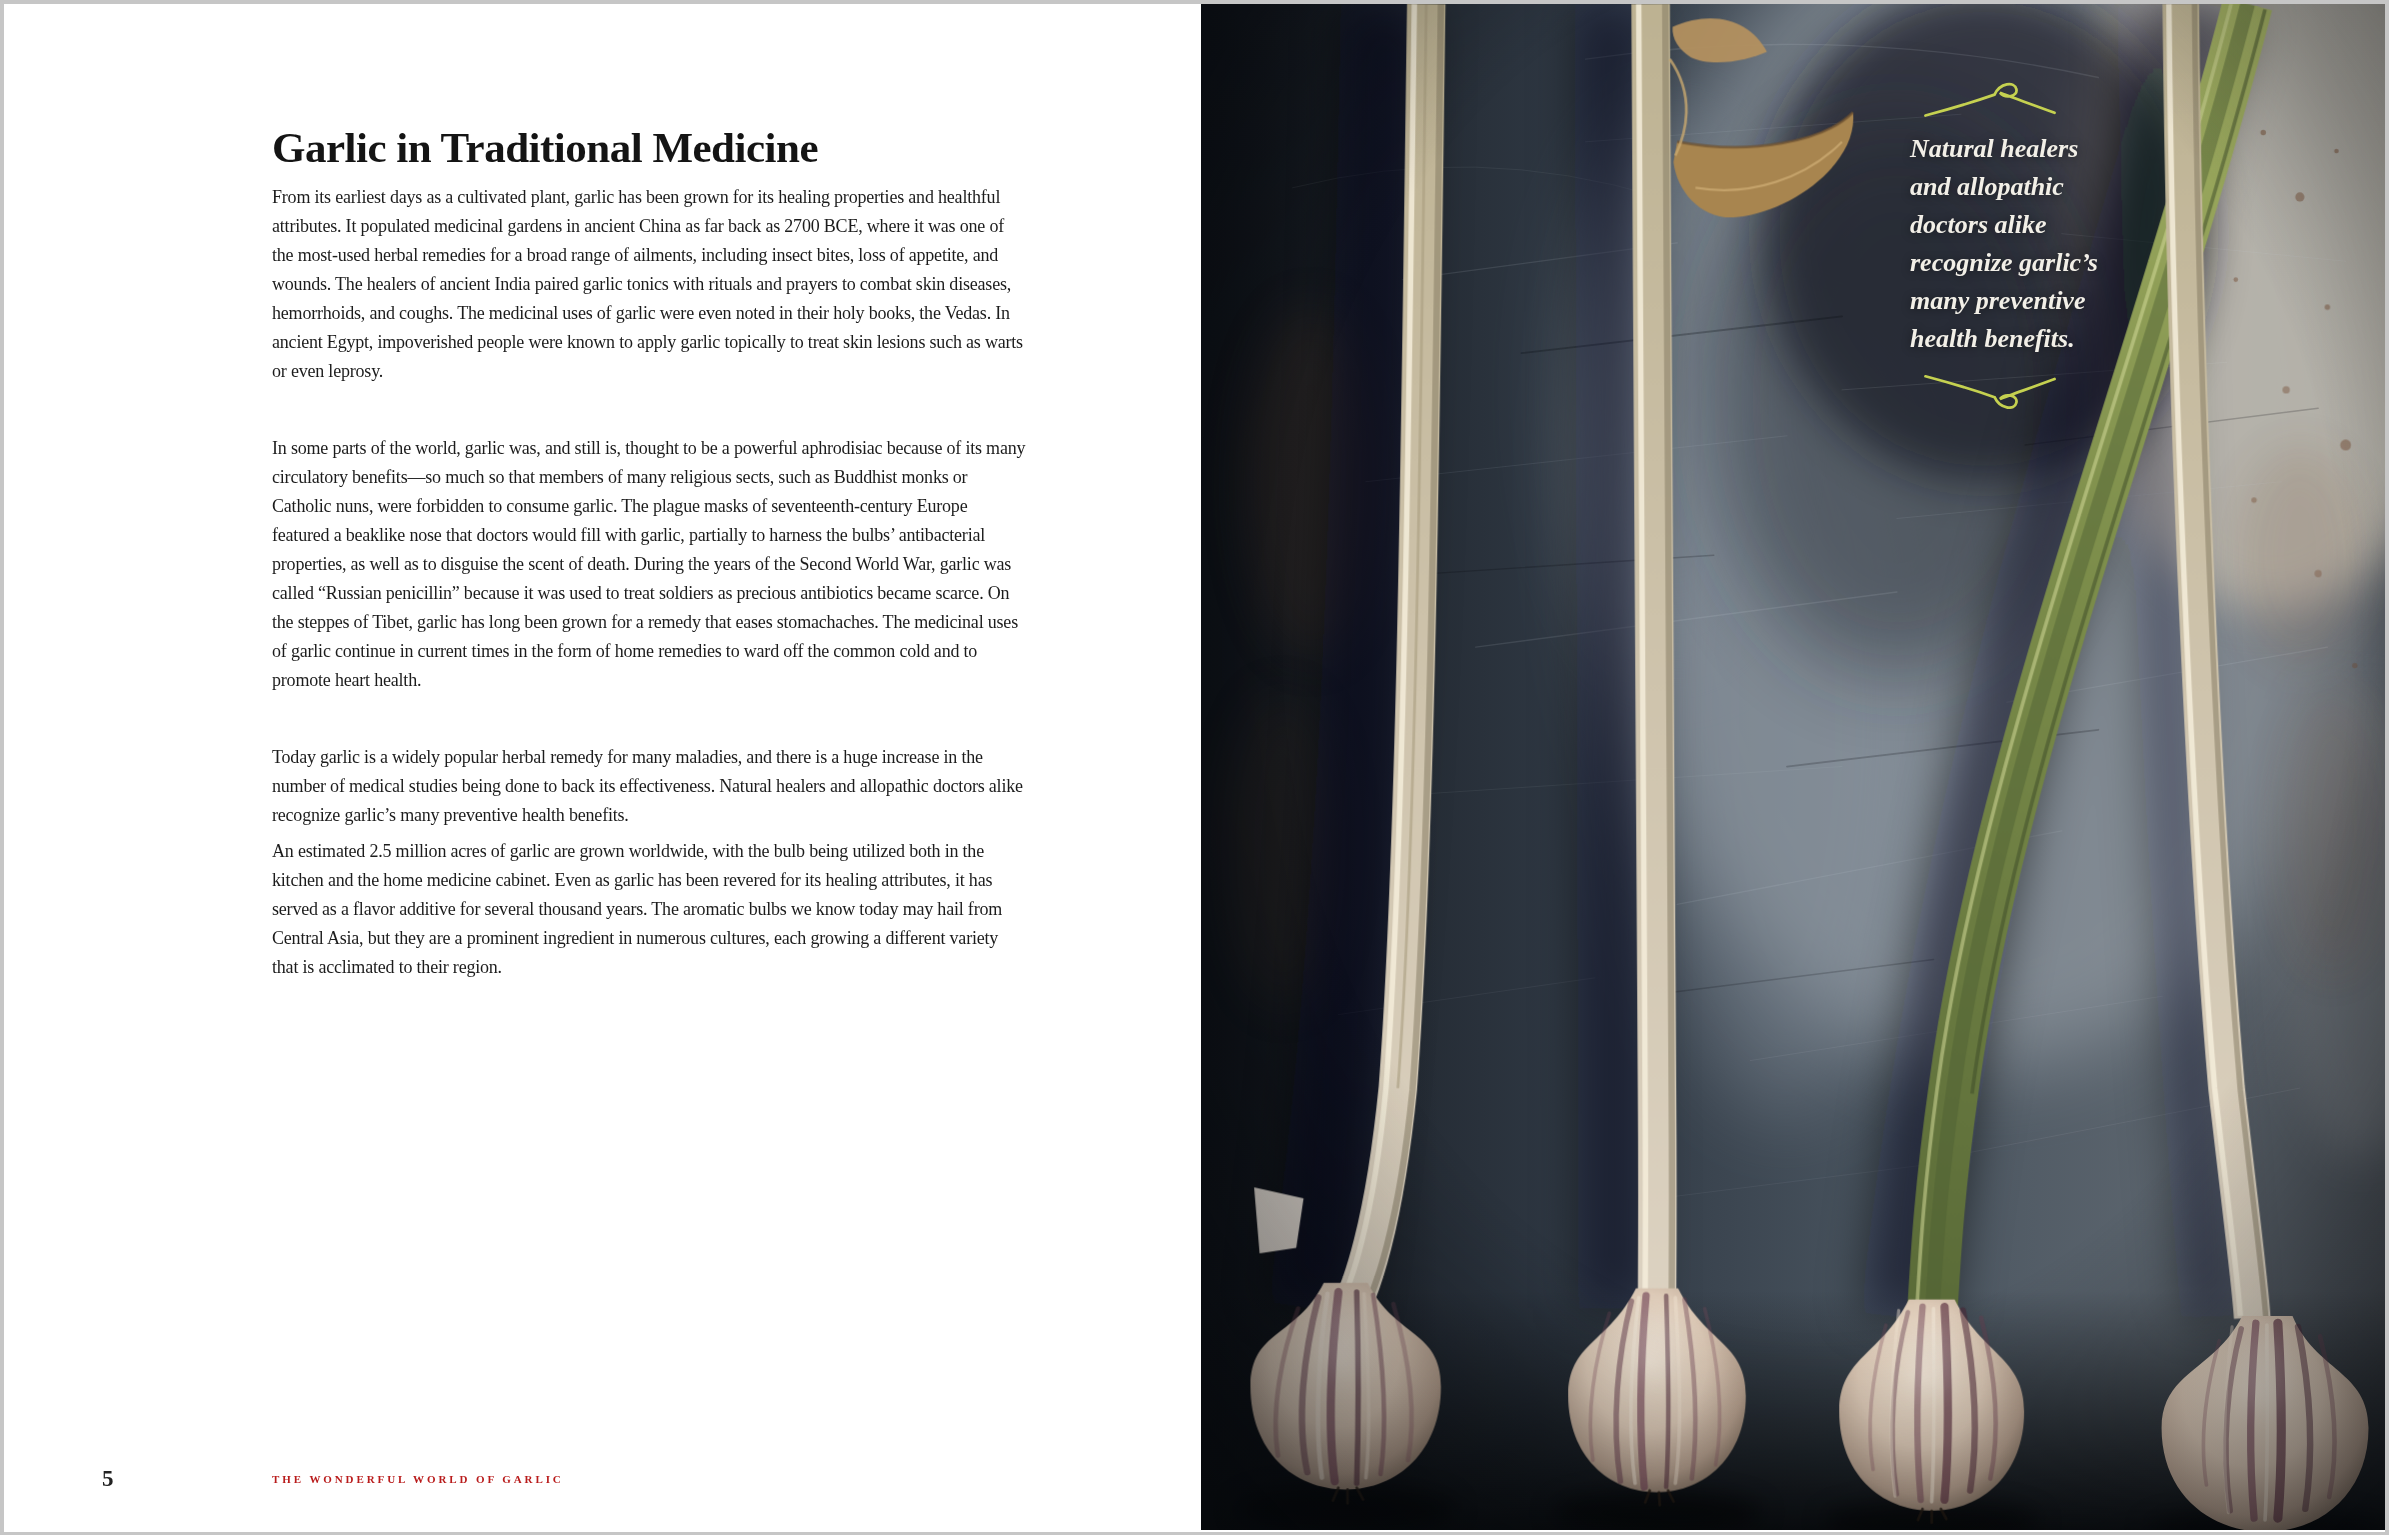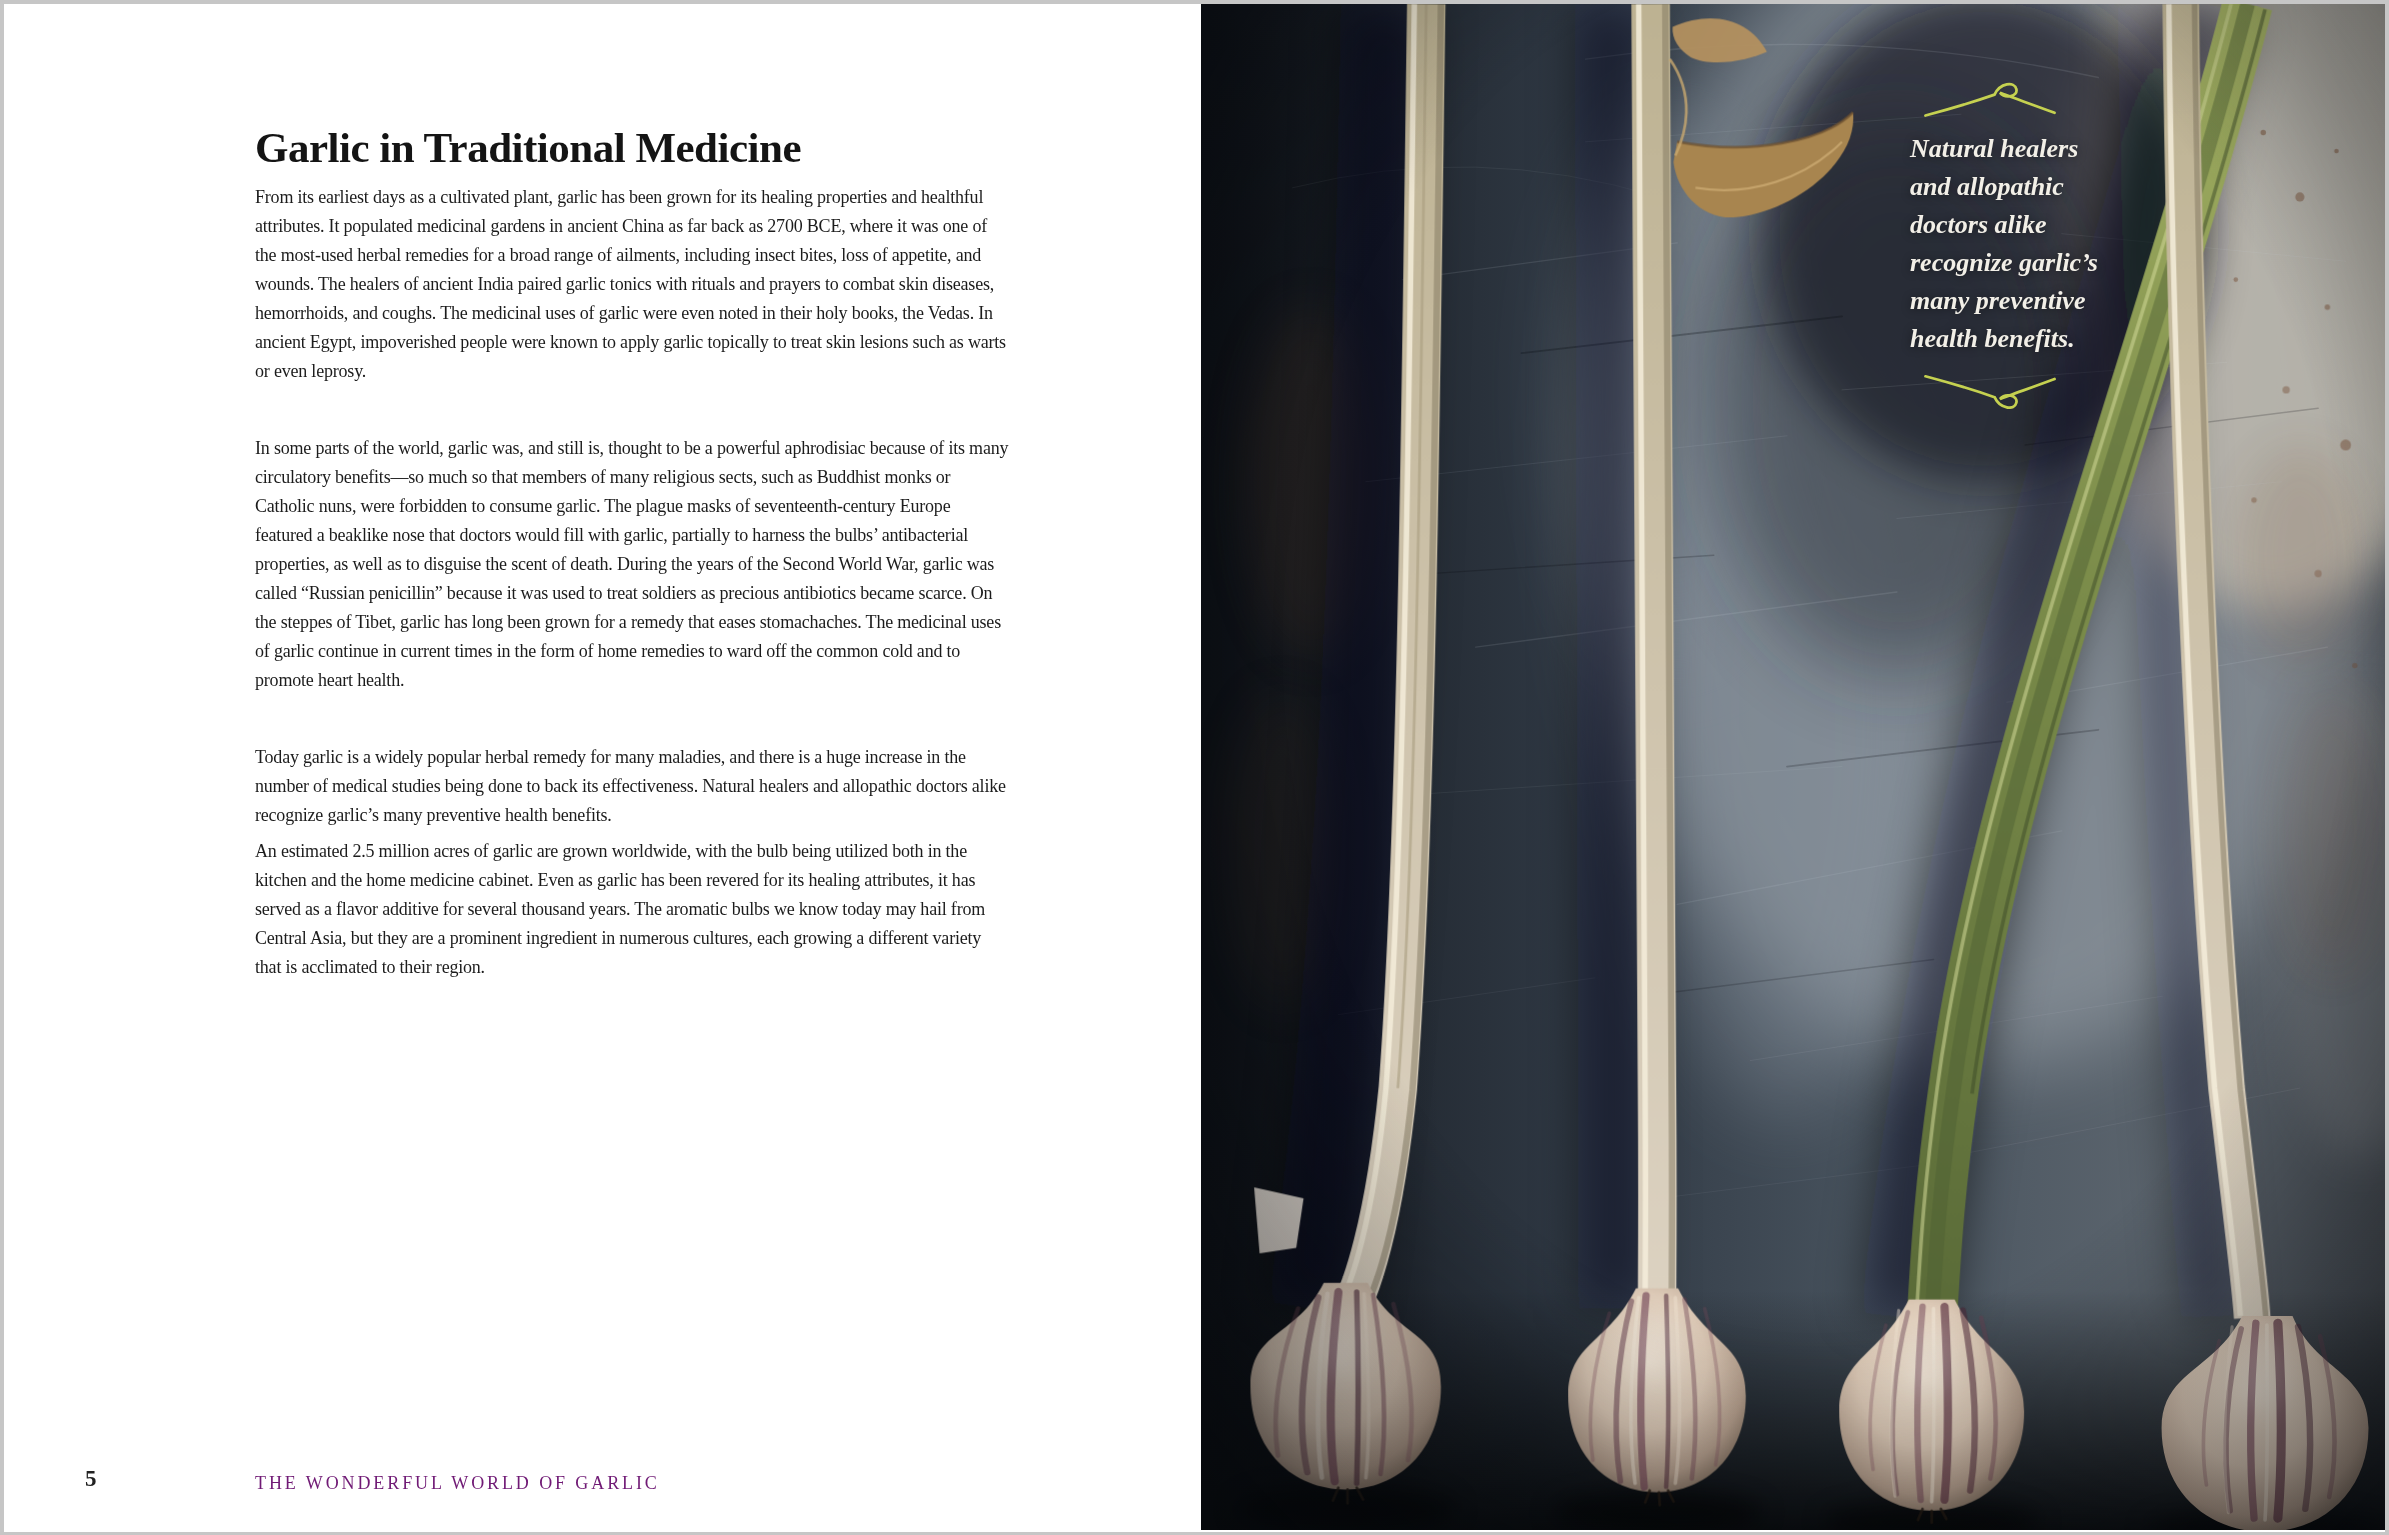--- a/index.html
+++ b/index.html
@@ -3,41 +3,41 @@
 <meta charset="utf-8">
 <style>
   html,body { margin:0; padding:0; background:#9a9a9a; }
   #spread {
     position:relative; width:2389px; height:1536px;
     box-sizing:border-box; background:#ffffff;
     border:4.6px solid #c6c6c6; overflow:hidden;
     font-family:"Liberation Serif", serif;
   }
   
-  #left-page { position:absolute; left:0; top:0; width:1197px; height:1526px; background:#ffffff; }
+  #left-page { position:absolute; left:17px; top:0; width:1197px; height:1526px; background:#ffffff; }
   .text-col { position:absolute; left:251px; top:0; width:754px; }
   .section-heading {
     margin:0; font-weight:700; font-size:43px; line-height:48px;
     letter-spacing:-0.5px; color:#141414;
   }
   #heading-medicine { margin-top:120px; }
   #heading-flavor   { margin-top:44px; }
   .body-para {
     margin:48px 0 0 0; font-size:18px; line-height:29px;
     letter-spacing:-0.2px; color:#1c1c1c; text-align:left;
   }
   .body-para.first  { margin-top:11px; }
   .body-para.after-heading { margin-top:7.4px; }
   #page-number {
     position:absolute; left:81px; top:1462px;
     font-weight:700; font-size:23px; color:#222;
   }
   #running-title {
     position:absolute; left:251px; top:1469px;
-    font-weight:400; font-size:18px; letter-spacing:2.9px; color:#701a75;
+    font-weight:700; font-size:11px; letter-spacing:2.9px; color:#b91c1c;
   }
   
   #photo-page {
     position:absolute; left:1197px; top:0; width:1184px; height:1526px;
     overflow:hidden; background:#15803d;
   }
   #photo-page svg.photo { position:absolute; left:0; top:0; width:100%; height:100%; }
   #pull-quote-block { position:absolute; left:709px; top:77px; width:239px; }
   .flourish { display:block; margin-left:11px; }
   #pull-quote-text {

